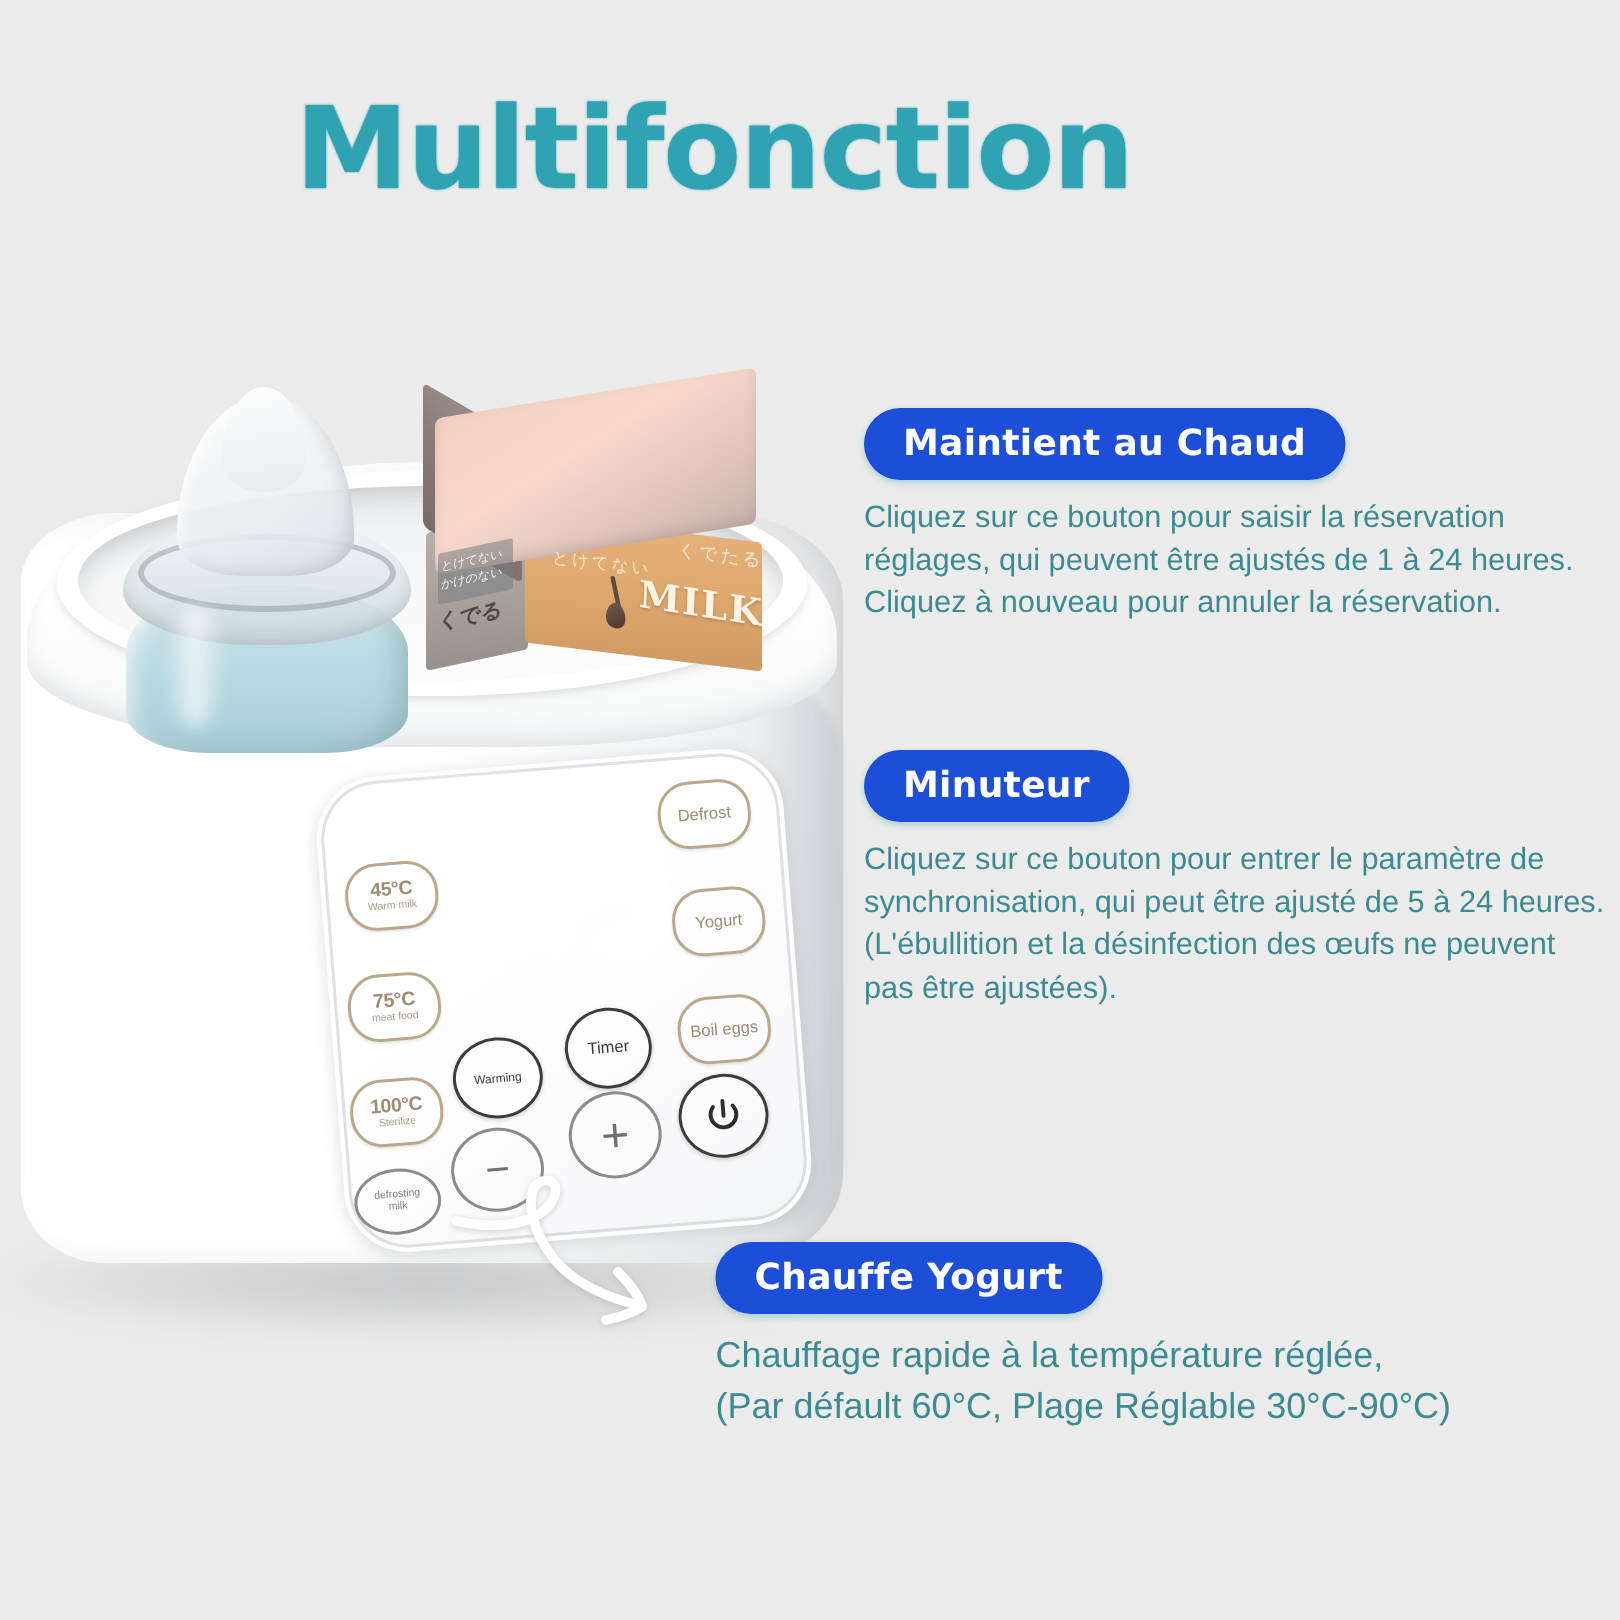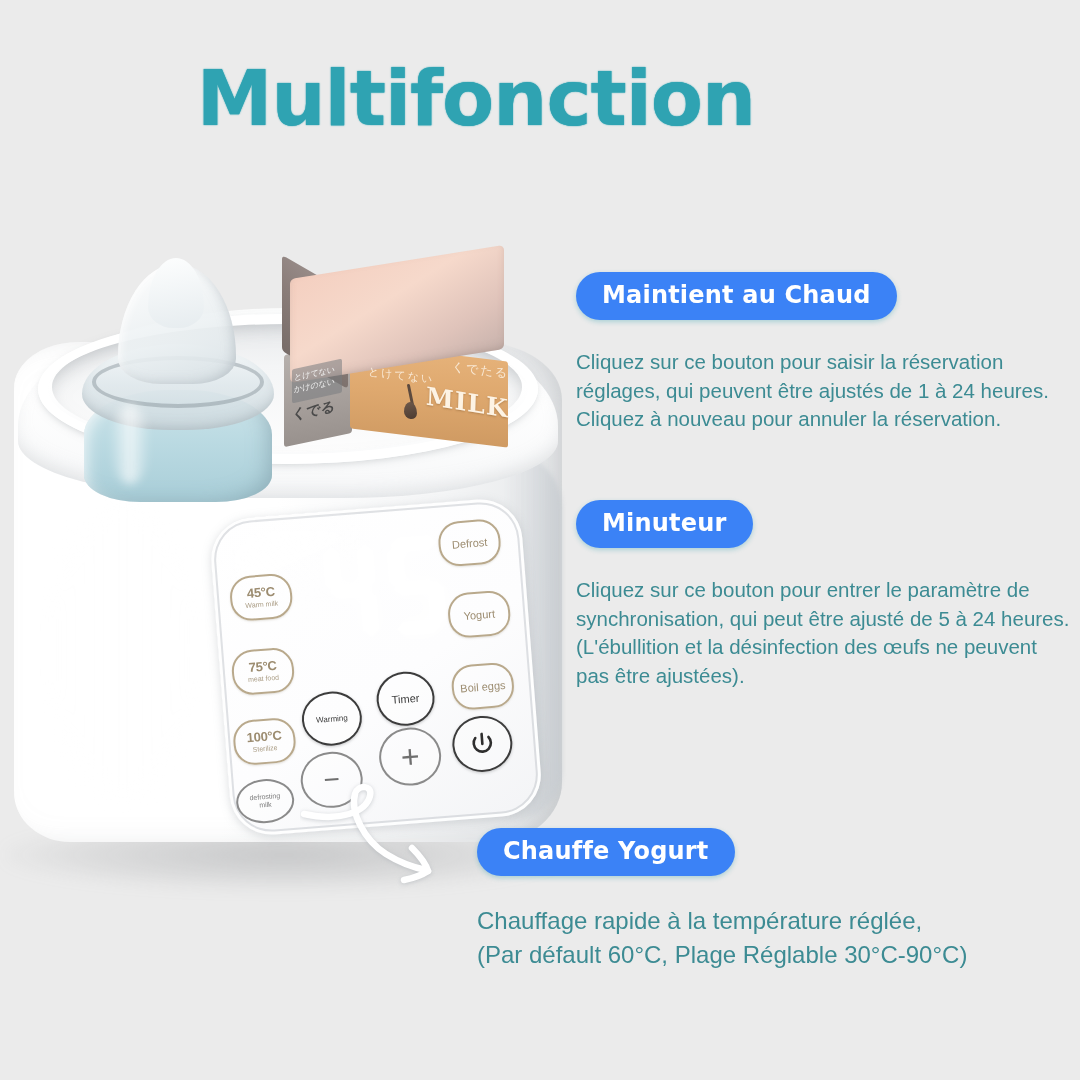--- a/index.html
+++ b/index.html
@@ -209,29 +209,29 @@
     color:#7d7d7d;font-size:7px;line-height:1.15;
     background:rgba(255,255,255,.25);
   }
 
   
   .arrow{position:absolute;left:300px;top:782px;width:180px;height:110px;}
 
   
   .callout{position:absolute;}
   .badge{
-    display:inline-block;background:#3b82f6;color:#ffffff;
+    display:inline-block;background:#1d4ed8;color:#ffffff;
     border-radius:30px;padding:9px 26px 11px 26px;
     font-size:24px;font-weight:bold;letter-spacing:.2px;
     font-family:"DejaVu Sans", sans-serif;
     box-shadow:0 2px 5px rgba(26,150,167,.3);
     white-space:nowrap;
   }
   .ctext{
-    margin-top:28px;color:#3c8b93;font-size:20.5px;line-height:1.40;
+    margin-top:11px;color:#3c8b93;font-size:20.5px;line-height:1.40;
     font-family:"Liberation Sans", sans-serif;white-space:pre-line;
   }
   #c1{left:576px;top:272px;}
   #c2{left:576px;top:500px;}
   #c3{left:477px;top:828px;}
   #c3 .ctext{font-size:24px;}
 </style>
 </head>
 <body>
 

